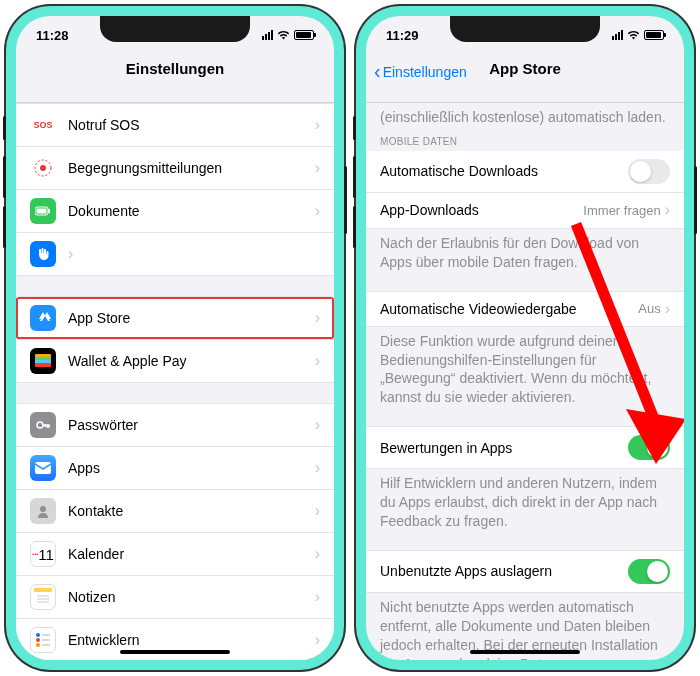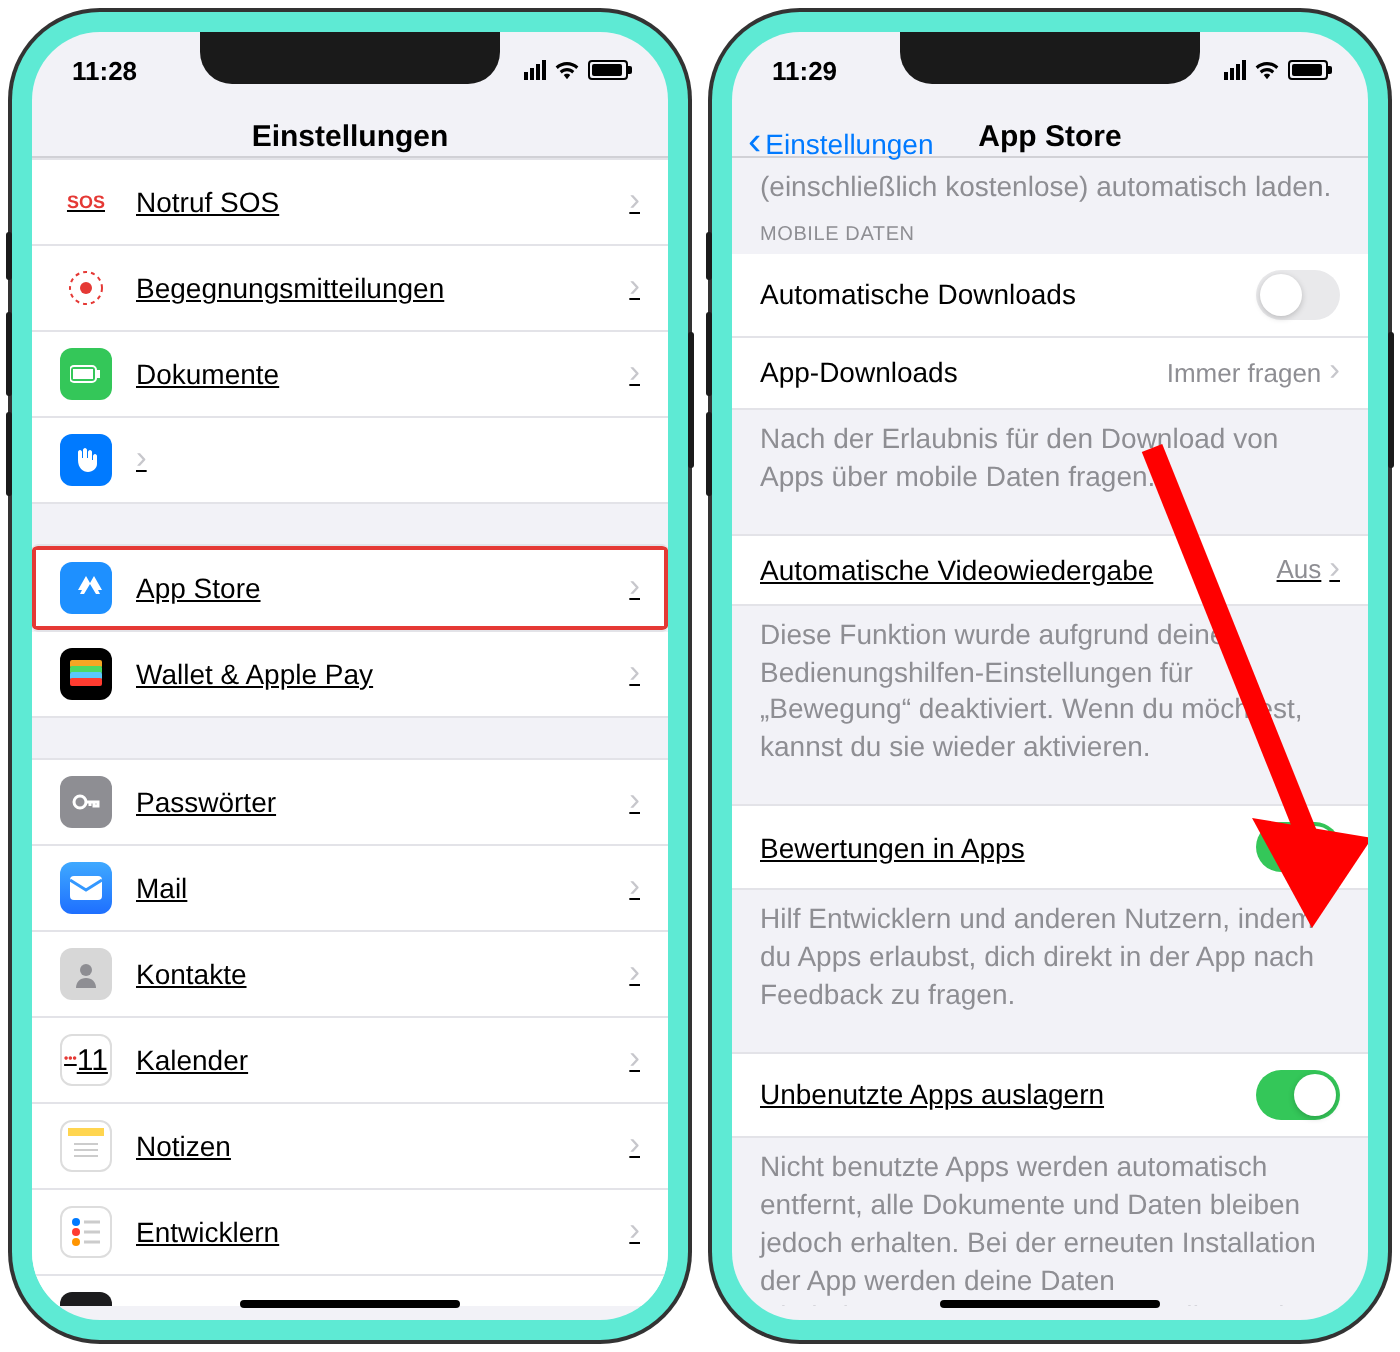--- a/index.html
+++ b/index.html
@@ -2,25 +2,25 @@
 <html><head>
 <meta charset="utf-8">
 <style>
 *{box-sizing:border-box;margin:0;padding:0;font-family:-apple-system,Helvetica,Arial,sans-serif;}
 body{background:#fff;width:700px;height:676px;display:flex;gap:12px;padding:6px;}
 .phone{flex:1;background:#5eead4;border-radius:44px;padding:10px;position:relative;box-shadow:0 0 0 2px #333;}
 .screen{width:100%;height:100%;background:#f2f2f7;border-radius:34px;overflow:hidden;position:relative;}
 .notch{position:absolute;top:0;left:50%;transform:translateX(-50%);width:150px;height:26px;background:#1a1a1a;border-radius:0 0 16px 16px;z-index:10;}
 .status-bar{height:38px;display:flex;justify-content:space-between;align-items:center;padding:0 20px;font-size:13px;font-weight:600;}
 .status-right{display:flex;gap:4px;align-items:center;}
-.nav-bar{text-align:center;padding:6px 0 0;border-bottom:1px solid #d1d1d6;position:relative;background:#f2f2f7;}
+.nav-bar{text-align:center;padding:6px 0 24px;border-bottom:1px solid #d1d1d6;position:relative;background:#f2f2f7;}
 .nav-title{font-weight:600;font-size:15px;}
 .nav-back{position:absolute;left:8px;top:6px;color:#007aff;font-size:14px;display:flex;align-items:center;}
 .content{overflow-y:hidden;height:calc(100% - 70px);}
-.group{margin-top:20px;text-decoration:underline;}
+.group{margin-top:20px;}
 .group:first-child{margin-top:0;}
 .header-text{font-size:10px;color:#8e8e93;padding:4px 14px 4px;text-transform:uppercase;letter-spacing:0.3px;}
 .footer-text{font-size:14px;color:#8e8e93;padding:5px 14px;line-height:1.35;}
 .link-text{font-size:11px;color:#007aff;padding:8px 14px;}
 .row{background:#fff;display:flex;align-items:center;padding:8px 14px;min-height:36px;border-bottom:0.5px solid #e3e3e8;position:relative;}
 .row:first-of-type{border-top:0.5px solid #e3e3e8;}
 .icon{width:26px;height:26px;border-radius:6px;margin-right:12px;display:flex;align-items:center;justify-content:center;flex-shrink:0;font-size:12px;color:#fff;font-weight:bold;}
 .label{flex:1;font-size:14px;}
 .value{color:#8e8e93;font-size:13px;margin-right:4px;}
 .chevron{color:#c7c7cc;font-size:16px;}
@@ -146,21 +146,21 @@
             <span class="label">Passwörter</span>
             <span class="chevron">›</span>
           </div>
         <div class="row">
             <div class="icon" style="background:linear-gradient(#3fa9ff,#1e6fff)">
               <svg width="16" height="12" viewBox="0 0 16 12">
                 <rect width="16" height="12" rx="2" fill="#fff"></rect>
                 <path d="M0 2l8 5 8-5" stroke="#3498ff" stroke-width="1.5" fill="none"></path>
               </svg>
             </div>
-            <span class="label">Mail</span>
+            <span class="label">Apps</span>
             <span class="chevron">›</span>
           </div>
         <div class="row">
             <div class="icon" style="background:#d7d7d7">
               <svg width="14" height="14" viewBox="0 0 14 14">
                 <circle cx="7" cy="5" r="3" fill="#8e8e93"></circle>
                 <path d="M2 14c0-3 2-5 5-5s5 2 5 5z" fill="#8e8e93"></path>
               </svg>
             </div>
             <span class="label">Kontakte</span>

